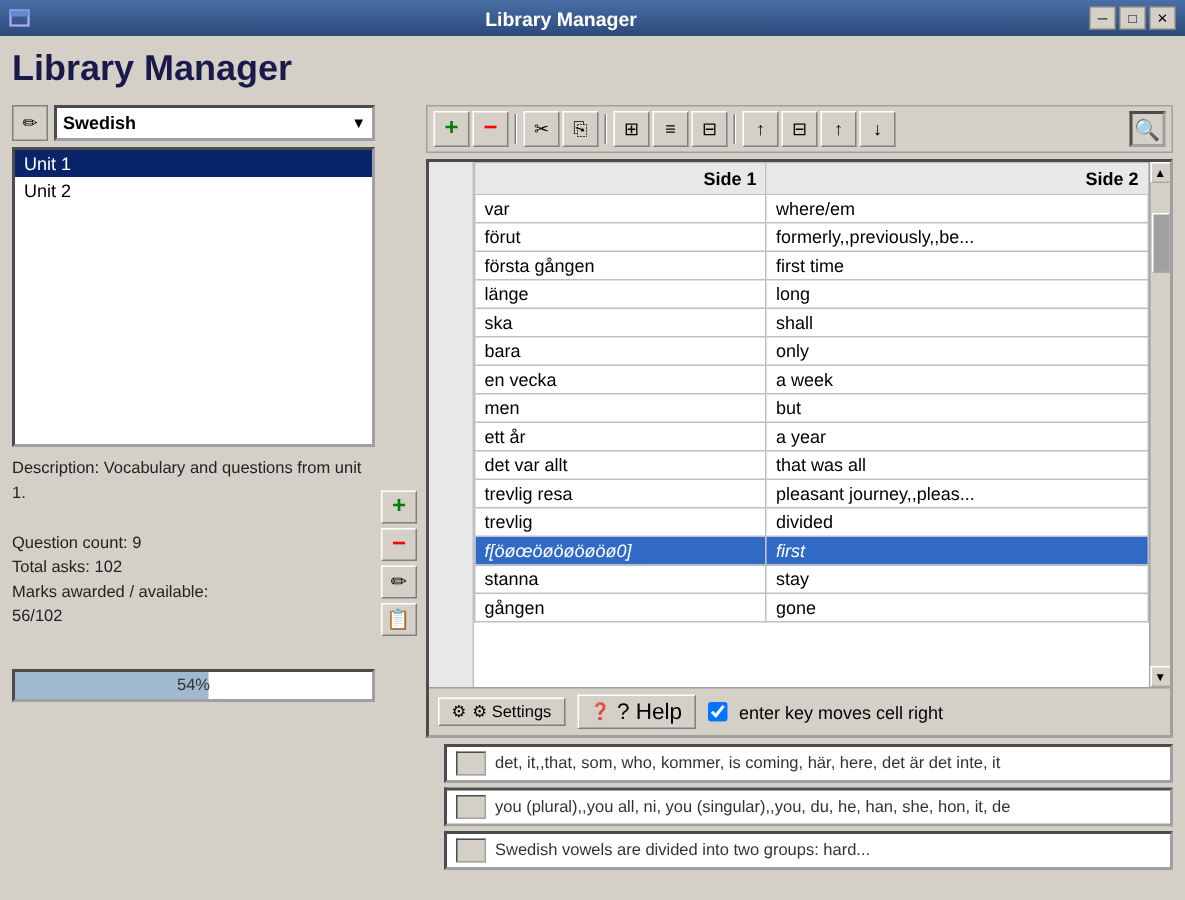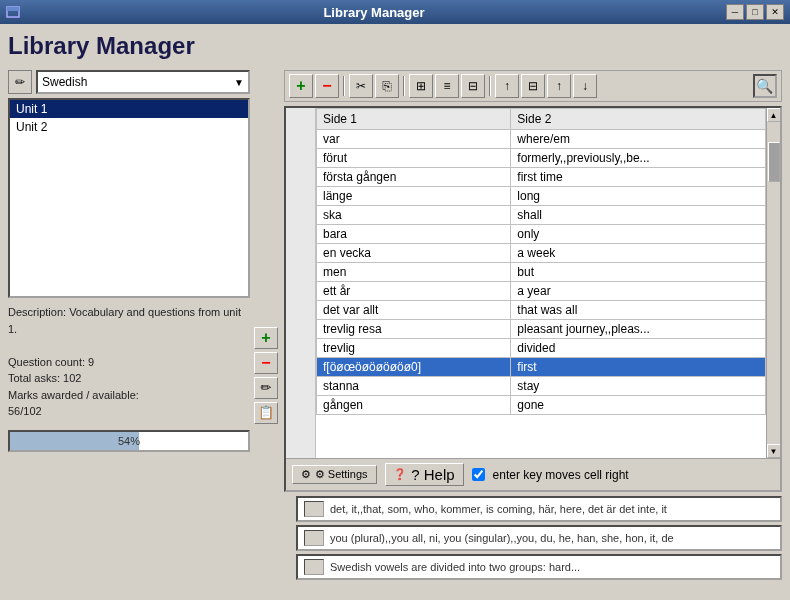--- a/index.html
+++ b/index.html
@@ -67,20 +67,21 @@
     }
     .dropdown {
       flex: 1;
       height: 24px;
       background: white;
       border: 2px inset #a0a0a0;
       padding: 0 4px;
       font-size: 12px;
       display: flex; align-items: center; justify-content: space-between;
       cursor: pointer;
+      font-weight: bold;
     }
     .dropdown-arrow {
       font-size: 10px;
     }
     .unit-list {
       background: white;
       border: 2px inset #a0a0a0;
       flex: 1;
       max-height: 200px;
       overflow-y: auto;
@@ -128,21 +129,21 @@
       background: #d4d0c8;
       font-size: 11px;
       color: #222;
       line-height: 1.5;
       padding: 2px 0;
     }
     .progress-bar-container {
       background: white;
       border: 2px inset #a0a0a0;
       height: 22px;
-      margin-top: 4px;
+      margin-top: 20px;
       position: relative;
     }
     .progress-bar-fill {
       background: #a0b8d0;
       height: 100%;
       display: flex; align-items: center; justify-content: center;
     }
     .progress-label {
       position: absolute;
       width: 100%; top: 0; left: 0;
@@ -220,33 +221,34 @@
       overflow-x: hidden;
     }
     table.vocab-table {
       width: 100%;
       border-collapse: collapse;
     }
     table.vocab-table thead th {
       background: #e8e8e8;
       border: 1px solid #c0c0c0;
       padding: 3px 6px;
-      text-align: left;
-      font-weight: normal;
+      text-align: right;
+      font-weight: bold;
       position: sticky;
       top: 0;
     }
     table.vocab-table td {
       border: 1px solid #c0c0c0;
       padding: 2px 6px;
       font-size: 12px;
     }
     table.vocab-table tr.highlighted td {
       background: #316ac5;
       color: white;
+      font-style: italic;
     }
     .settings-bar {
       background: #d4d0c8;
       border-top: 1px solid #a0a0a0;
       padding: 4px 6px;
       display: flex;
       align-items: center;
       gap: 8px;
     }
     .settings-btn {

